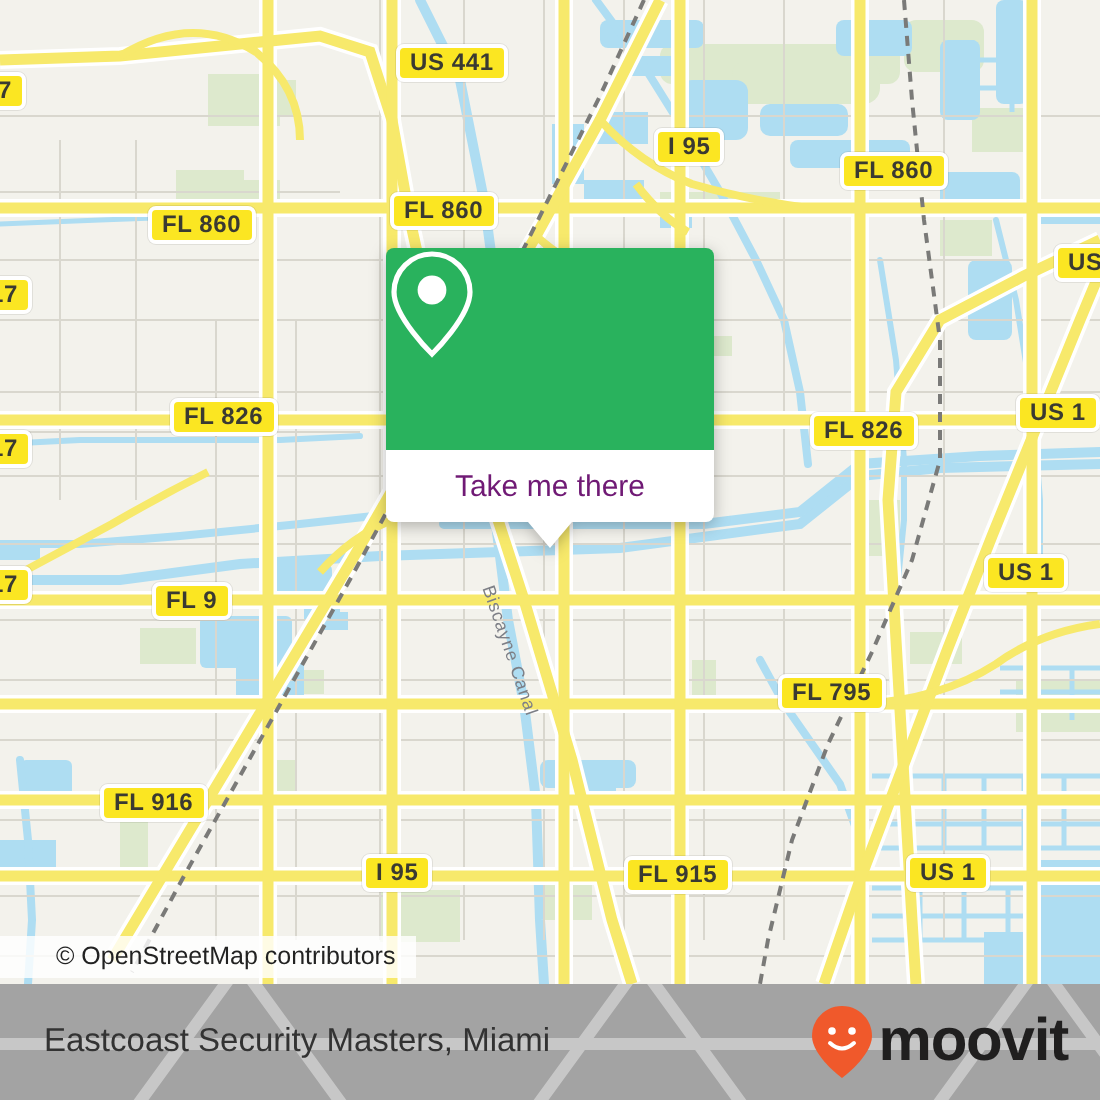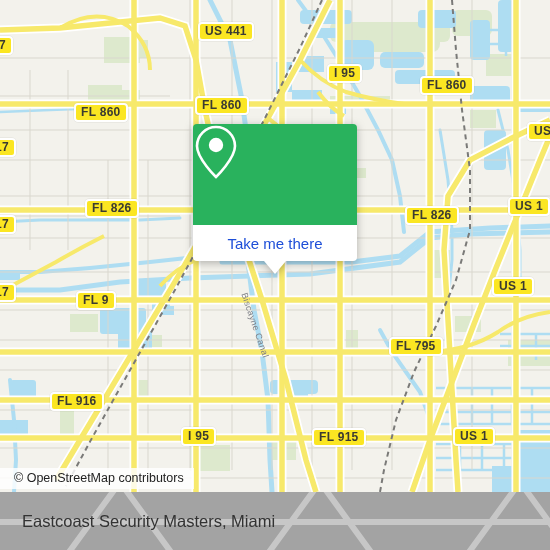--- a/index.html
+++ b/index.html
@@ -23,29 +23,29 @@
                letter-spacing:.4px;white-space:nowrap;
                transform-origin:left center;}
 
   
   #card{position:absolute;left:193px;top:124px;width:164px;
         filter:drop-shadow(0 2px 4px rgba(0,0,0,.28));}
   #card-head{height:101px;background:#29B25D;border-radius:4px 4px 0 0;
              display:flex;align-items:center;justify-content:center;}
   #card-foot{height:36px;background:#fff;border-radius:0 0 4px 4px;
              display:flex;align-items:center;justify-content:center;
-             color:#1d4ed8;font-size:15px;}
+             color:#701a75;font-size:15px;}
   #card-tip{position:absolute;left:50%;margin-left:-11px;top:137px;
             width:0;height:0;border-left:11px solid transparent;
             border-right:11px solid transparent;border-top:13px solid #fff;}
 
   
   #attrib{position:absolute;left:0;top:468px;
           background:rgba(255,255,255,.82);
-          font-size:12.5px;color:#222;padding:3px 10px 4px 14px;
+          font-size:12.5px;color:#222;padding:3px 10px 4px 28px;
           white-space:nowrap;}
 
   
   #footer{position:absolute;left:0;top:492px;width:550px;height:58px;
           background:#a3a3a3;overflow:hidden;}
   #footer-watermark{position:absolute;left:0;top:-40px;width:550px;height:140px;
                     opacity:.5;}
   #footer-title{position:absolute;left:22px;top:50%;transform:translateY(-50%);
                 font-size:16.5px;color:#333;white-space:nowrap;}
   #logo{position:absolute;right:16px;top:50%;transform:translateY(-50%);
@@ -289,15 +289,24 @@
     <svg id="footer-watermark" viewBox="0 0 550 140">
       <g stroke="#ECECEC" stroke-width="6" fill="none">
         <path d="M40 140 L120 30 L200 140"></path>
         <path d="M240 140 L320 30 L400 140"></path>
         <path d="M440 140 L520 30 L600 140"></path>
         <path d="M0 70 L550 70"></path>
         <path d="M0 110 L550 110"></path>
       </g>
     </svg>
     <div id="footer-title">Eastcoast Security Masters, Miami</div>
+    <div id="logo">
+      <svg width="32" height="38" viewBox="0 0 32 38">
+        <path d="M16 1 C7.7 1 1 7.7 1 16 C1 26 16 37 16 37 C16 37 31 26 31 16 C31 7.7 24.3 1 16 1 Z" fill="#F0592B"></path>
+        <circle cx="11" cy="13.5" r="1.9" fill="#fff"></circle>
+        <circle cx="21" cy="13.5" r="1.9" fill="#fff"></circle>
+        <path d="M10 19.5 Q16 25 22 19.5" stroke="#fff" stroke-width="2" fill="none" stroke-linecap="round"></path>
+      </svg>
+      <span id="logo-text">moovit</span>
+    </div>
   </div>
 
 </div>
 
 </body></html>

